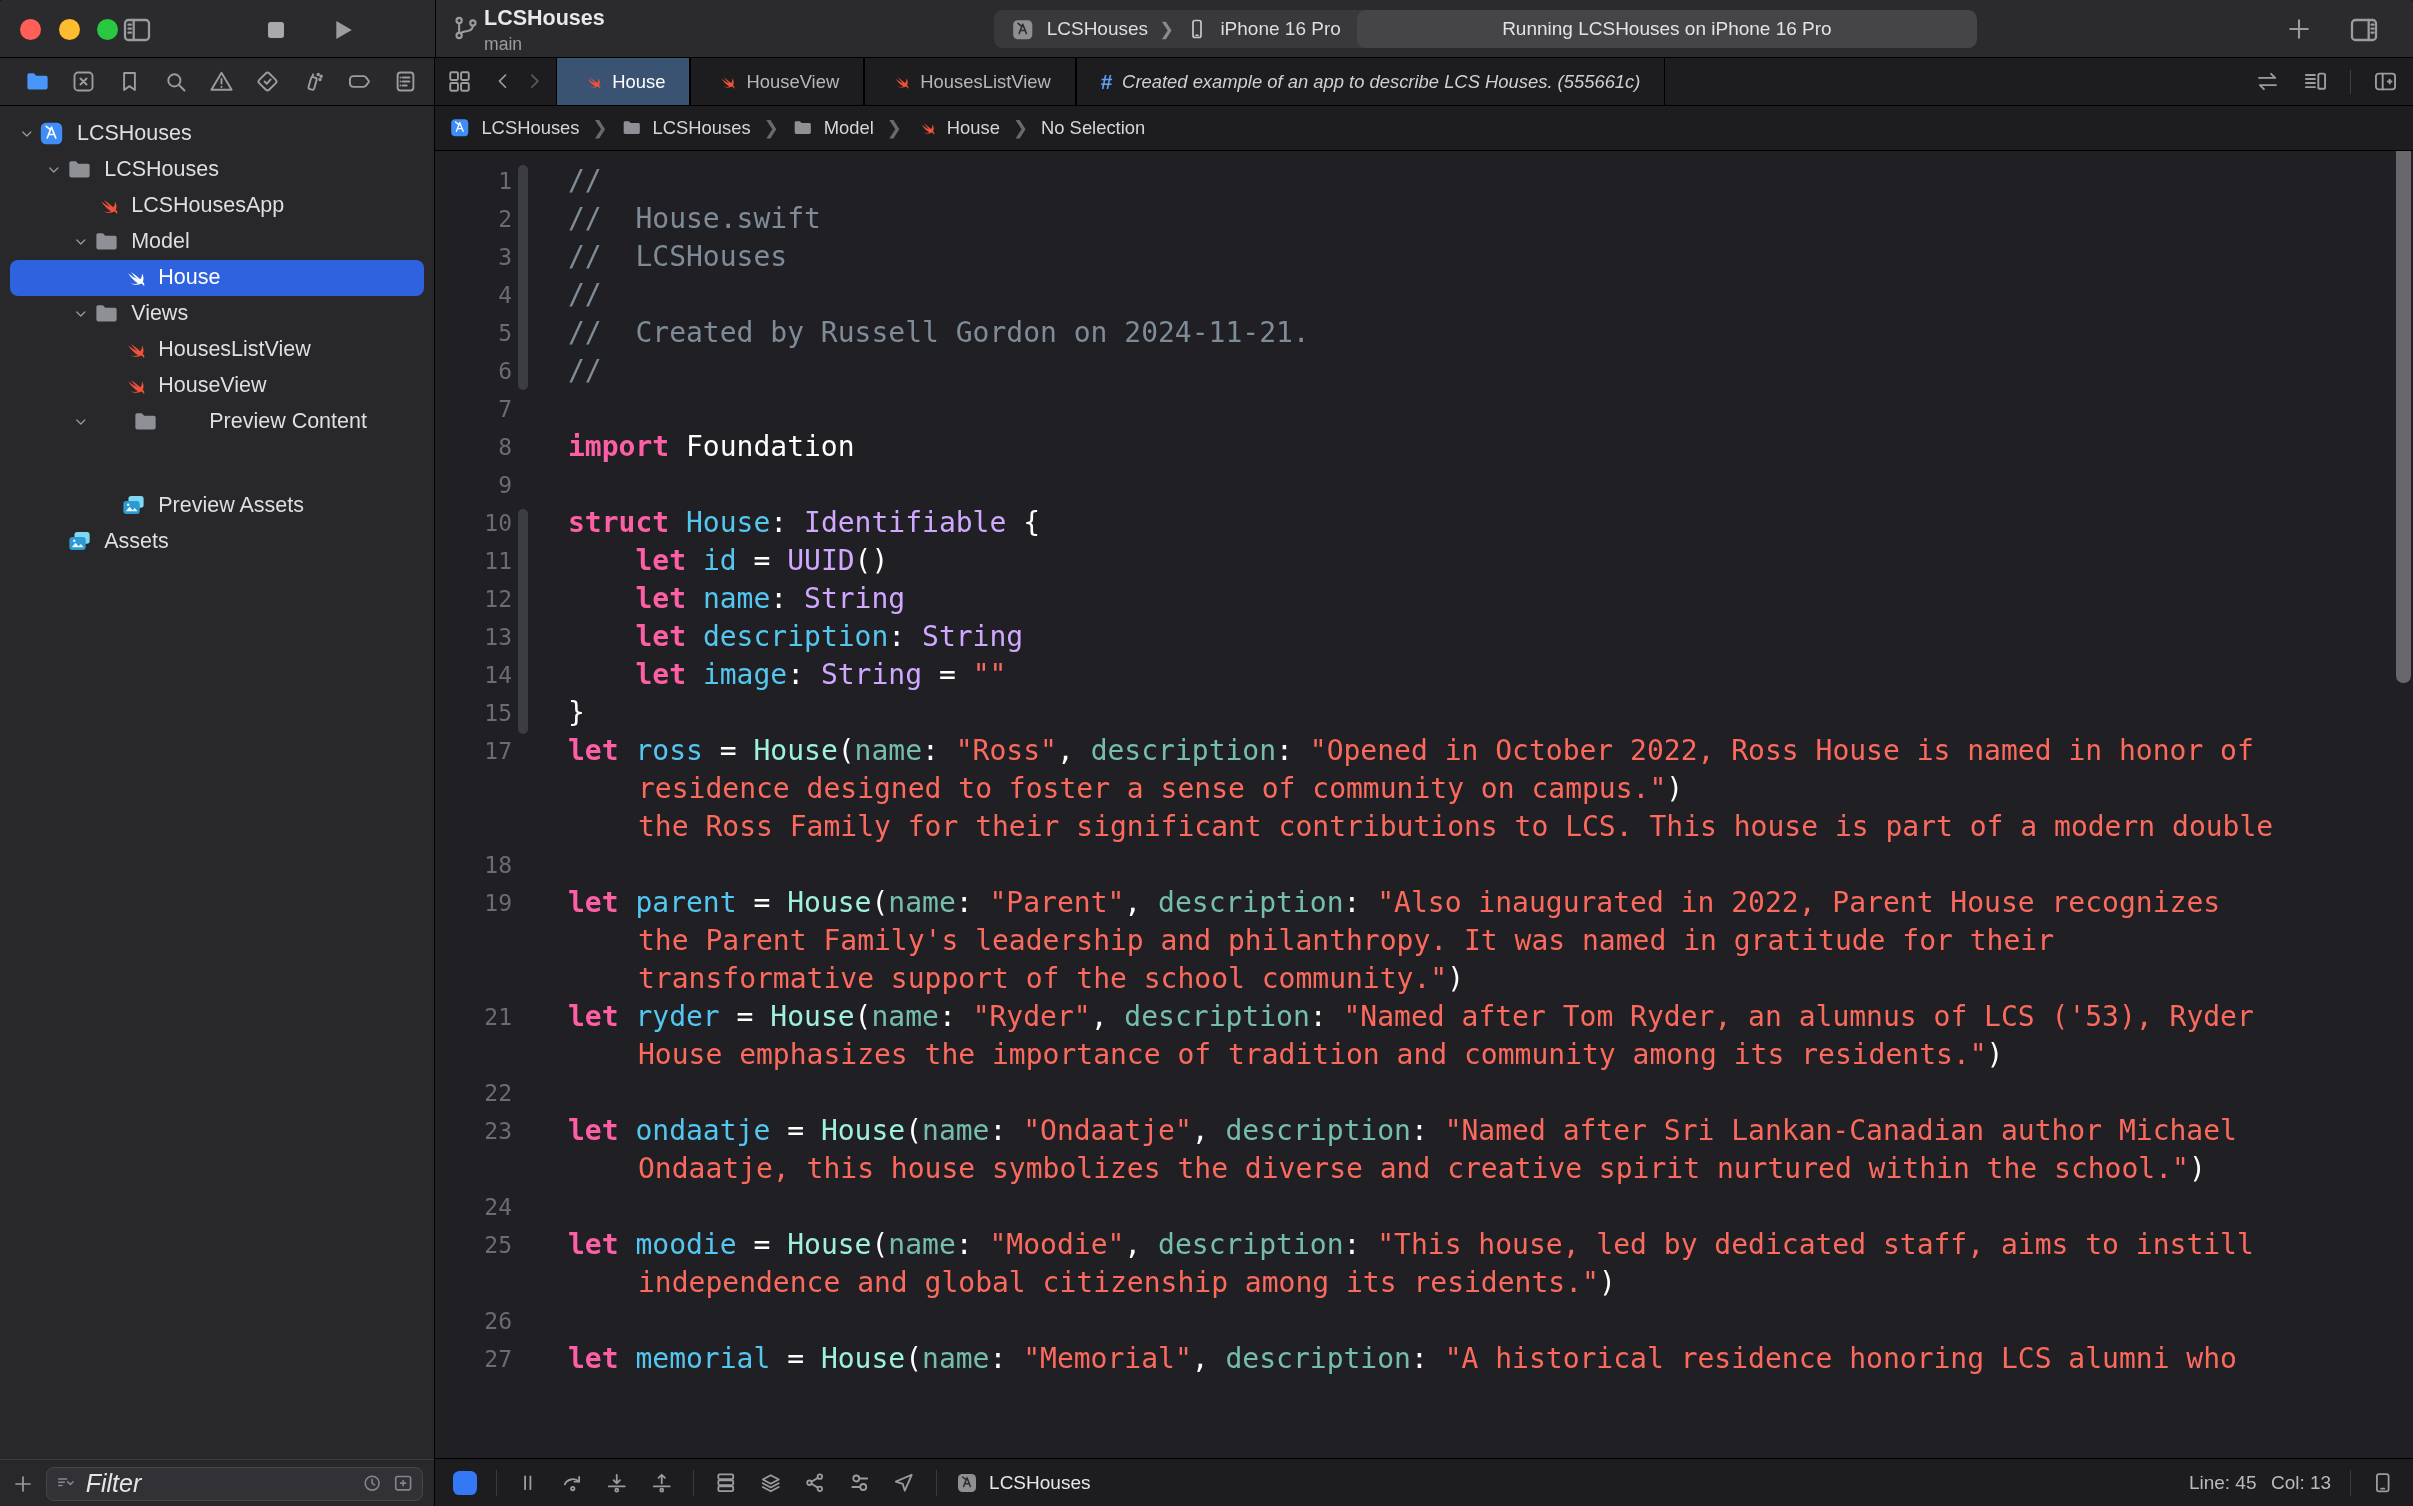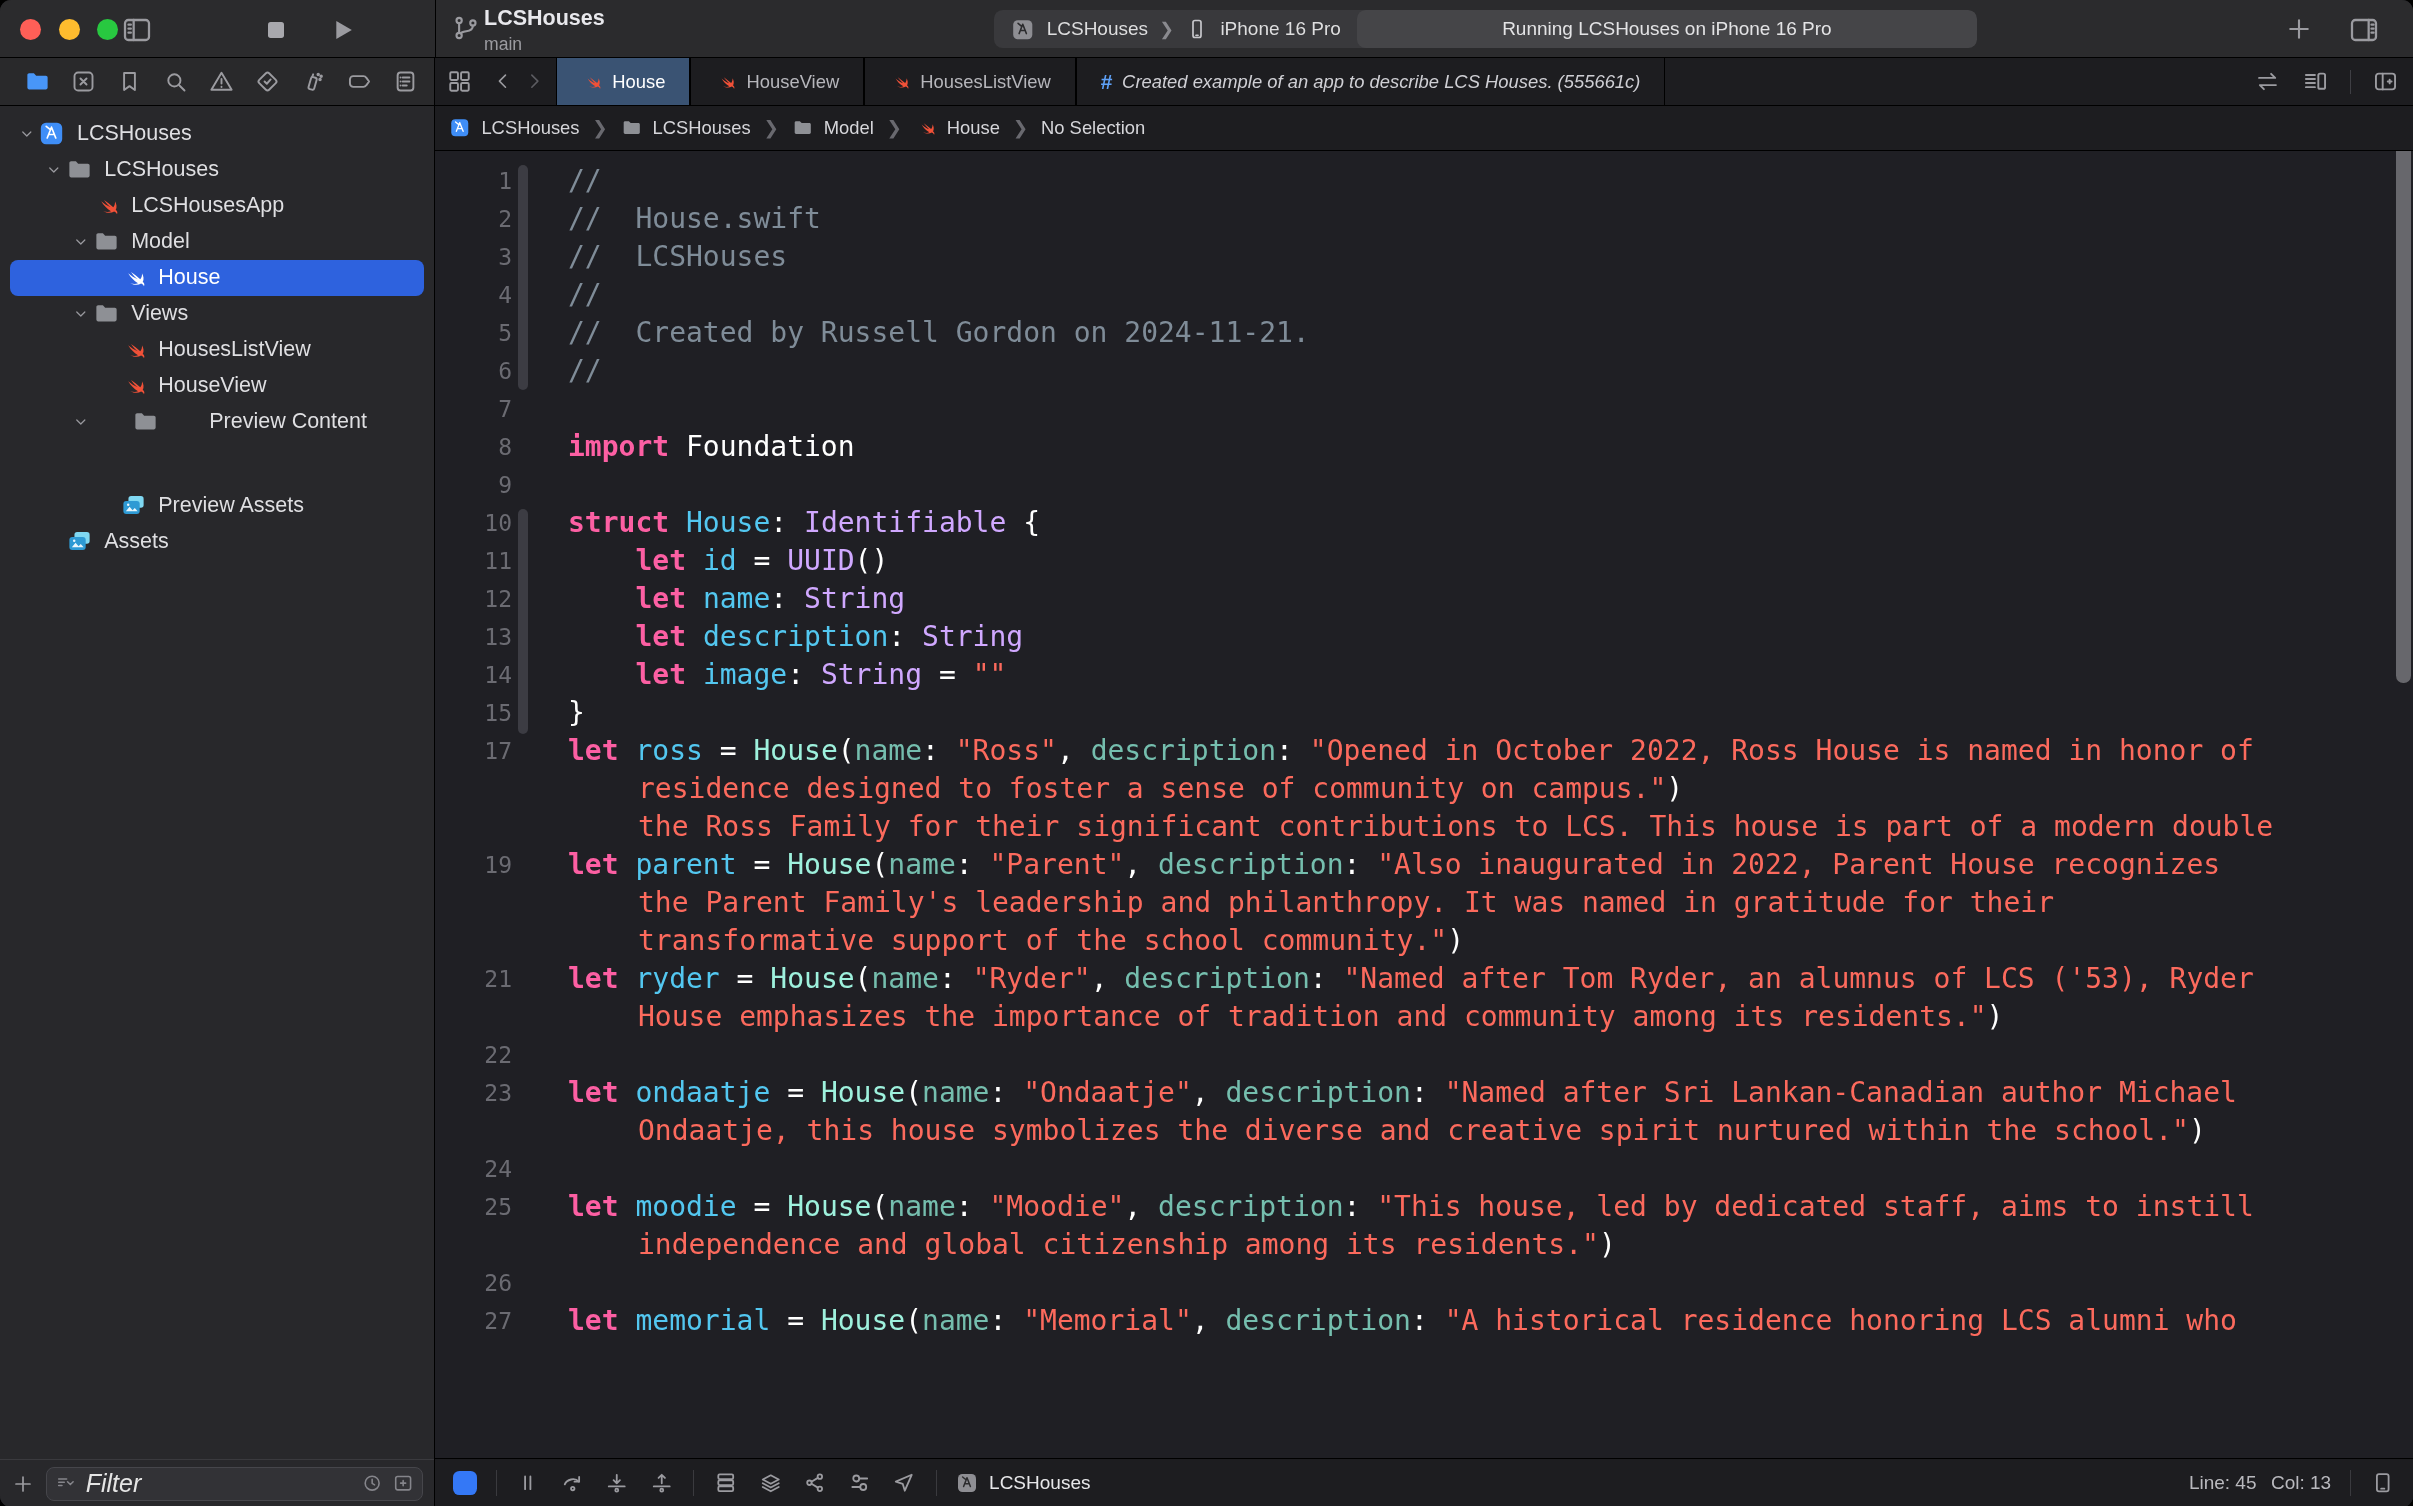--- a/index.html
+++ b/index.html
@@ -1,18 +1,18 @@
 <!DOCTYPE html>
 <html style="font-size:12.8px"><head>
 <meta charset="utf-8">
 <style>
   * { margin:0; padding:0; box-sizing:border-box; }
   html,body { background:#000; width:2413px; height:1507px; overflow:hidden; }
   body { font-family:"Liberation Sans", sans-serif; -webkit-font-smoothing:antialiased; }
-  .window { width:2413px; height:1507px; border-radius:11px; overflow:hidden;
+  .window { width:2413px; height:1507px; border-radius:2px; overflow:hidden;
             display:flex; flex-direction:column; background:#1f1f24; }
 
   
   .toolbar { height:58px; background:#2b2b2d; position:relative; flex:none;
              border-bottom:0.8px solid #000; }
   .traffic { position:absolute; top:19px; left:20px; display:flex; gap:17.6px; }
   .traffic span { width:21px; height:21px; border-radius:50%; display:block; }
   .tl-red{background:#ff5f57} .tl-yellow{background:#febc2e} .tl-green{background:#28c840}
   .tb-icon { position:absolute; color:#9b9ba0; }
   .tb-icon svg { display:block; }
@@ -515,20 +515,21 @@
           <div class="crow"><span class="lnum">9</span><span class="barcol"></span><span class="ctext"></span></div>
           <div class="crow"><span class="lnum">10</span><span class="barcol"></span><span class="ctext"><span class="tk-kw">struct </span><span class="tk-decl">House</span><span class="tk-pln">: </span><span class="tk-type">Identifiable</span><span class="tk-pln"> {</span></span></div>
           <div class="crow"><span class="lnum">11</span><span class="barcol"></span><span class="ctext"><span class="tk-pln">    </span><span class="tk-kw">let </span><span class="tk-decl">id</span><span class="tk-pln"> = </span><span class="tk-type">UUID</span><span class="tk-pln">()</span></span></div>
           <div class="crow"><span class="lnum">12</span><span class="barcol"></span><span class="ctext"><span class="tk-pln">    </span><span class="tk-kw">let </span><span class="tk-decl">name</span><span class="tk-pln">: </span><span class="tk-type">String</span></span></div>
           <div class="crow"><span class="lnum">13</span><span class="barcol"></span><span class="ctext"><span class="tk-pln">    </span><span class="tk-kw">let </span><span class="tk-decl">description</span><span class="tk-pln">: </span><span class="tk-type">String</span></span></div>
           <div class="crow"><span class="lnum">14</span><span class="barcol"></span><span class="ctext"><span class="tk-pln">    </span><span class="tk-kw">let </span><span class="tk-decl">image</span><span class="tk-pln">: </span><span class="tk-type">String</span><span class="tk-pln"> = </span><span class="tk-str">""</span></span></div>
           <div class="crow"><span class="lnum">15</span><span class="barcol"></span><span class="ctext"><span class="tk-pln">}</span></span></div>
           <div class="crow"><span class="lnum">17</span><span class="barcol"></span><span class="ctext"><span class="tk-kw">let </span><span class="tk-decl">ross</span><span class="tk-pln"> = </span><span class="tk-typeref">House</span><span class="tk-pln">(</span><span class="tk-arg">name</span><span class="tk-pln">: </span><span class="tk-str">"Ross"</span><span class="tk-pln">, </span><span class="tk-arg">description</span><span class="tk-pln">: </span><span class="tk-str">"Opened in October 2022, Ross House is named in honor of</span></span></div>
           <div class="crow"><span class="lnum"></span><span class="barcol"></span><span class="ctext cont"><span class="tk-str">residence designed to foster a sense of community on campus."</span><span class="tk-pln">)</span></span></div>
           <div class="crow"><span class="lnum"></span><span class="barcol"></span><span class="ctext cont"><span class="tk-str">the Ross Family for their significant contributions to LCS. This house is part of a modern double</span></span></div>
+          <div class="crow"><span class="lnum">18</span><span class="barcol"></span><span class="ctext"></span></div>
           <div class="crow"><span class="lnum">19</span><span class="barcol"></span><span class="ctext"><span class="tk-kw">let </span><span class="tk-decl">parent</span><span class="tk-pln"> = </span><span class="tk-typeref">House</span><span class="tk-pln">(</span><span class="tk-arg">name</span><span class="tk-pln">: </span><span class="tk-str">"Parent"</span><span class="tk-pln">, </span><span class="tk-arg">description</span><span class="tk-pln">: </span><span class="tk-str">"Also inaugurated in 2022, Parent House recognizes</span></span></div>
           <div class="crow"><span class="lnum"></span><span class="barcol"></span><span class="ctext cont"><span class="tk-str">the Parent Family's leadership and philanthropy. It was named in gratitude for their</span></span></div>
           <div class="crow"><span class="lnum"></span><span class="barcol"></span><span class="ctext cont"><span class="tk-str">transformative support of the school community."</span><span class="tk-pln">)</span></span></div>
           <div class="crow"><span class="lnum">21</span><span class="barcol"></span><span class="ctext"><span class="tk-kw">let </span><span class="tk-decl">ryder</span><span class="tk-pln"> = </span><span class="tk-typeref">House</span><span class="tk-pln">(</span><span class="tk-arg">name</span><span class="tk-pln">: </span><span class="tk-str">"Ryder"</span><span class="tk-pln">, </span><span class="tk-arg">description</span><span class="tk-pln">: </span><span class="tk-str">"Named after Tom Ryder, an alumnus of LCS ('53), Ryder</span></span></div>
           <div class="crow"><span class="lnum"></span><span class="barcol"></span><span class="ctext cont"><span class="tk-str">House emphasizes the importance of tradition and community among its residents."</span><span class="tk-pln">)</span></span></div>
           <div class="crow"><span class="lnum">22</span><span class="barcol"></span><span class="ctext"></span></div>
           <div class="crow"><span class="lnum">23</span><span class="barcol"></span><span class="ctext"><span class="tk-kw">let </span><span class="tk-decl">ondaatje</span><span class="tk-pln"> = </span><span class="tk-typeref">House</span><span class="tk-pln">(</span><span class="tk-arg">name</span><span class="tk-pln">: </span><span class="tk-str">"Ondaatje"</span><span class="tk-pln">, </span><span class="tk-arg">description</span><span class="tk-pln">: </span><span class="tk-str">"Named after Sri Lankan-Canadian author Michael</span></span></div>
           <div class="crow"><span class="lnum"></span><span class="barcol"></span><span class="ctext cont"><span class="tk-str">Ondaatje, this house symbolizes the diverse and creative spirit nurtured within the school."</span><span class="tk-pln">)</span></span></div>
           <div class="crow"><span class="lnum">24</span><span class="barcol"></span><span class="ctext"></span></div>
           <div class="crow"><span class="lnum">25</span><span class="barcol"></span><span class="ctext"><span class="tk-kw">let </span><span class="tk-decl">moodie</span><span class="tk-pln"> = </span><span class="tk-typeref">House</span><span class="tk-pln">(</span><span class="tk-arg">name</span><span class="tk-pln">: </span><span class="tk-str">"Moodie"</span><span class="tk-pln">, </span><span class="tk-arg">description</span><span class="tk-pln">: </span><span class="tk-str">"This house, led by dedicated staff, aims to instill</span></span></div>

